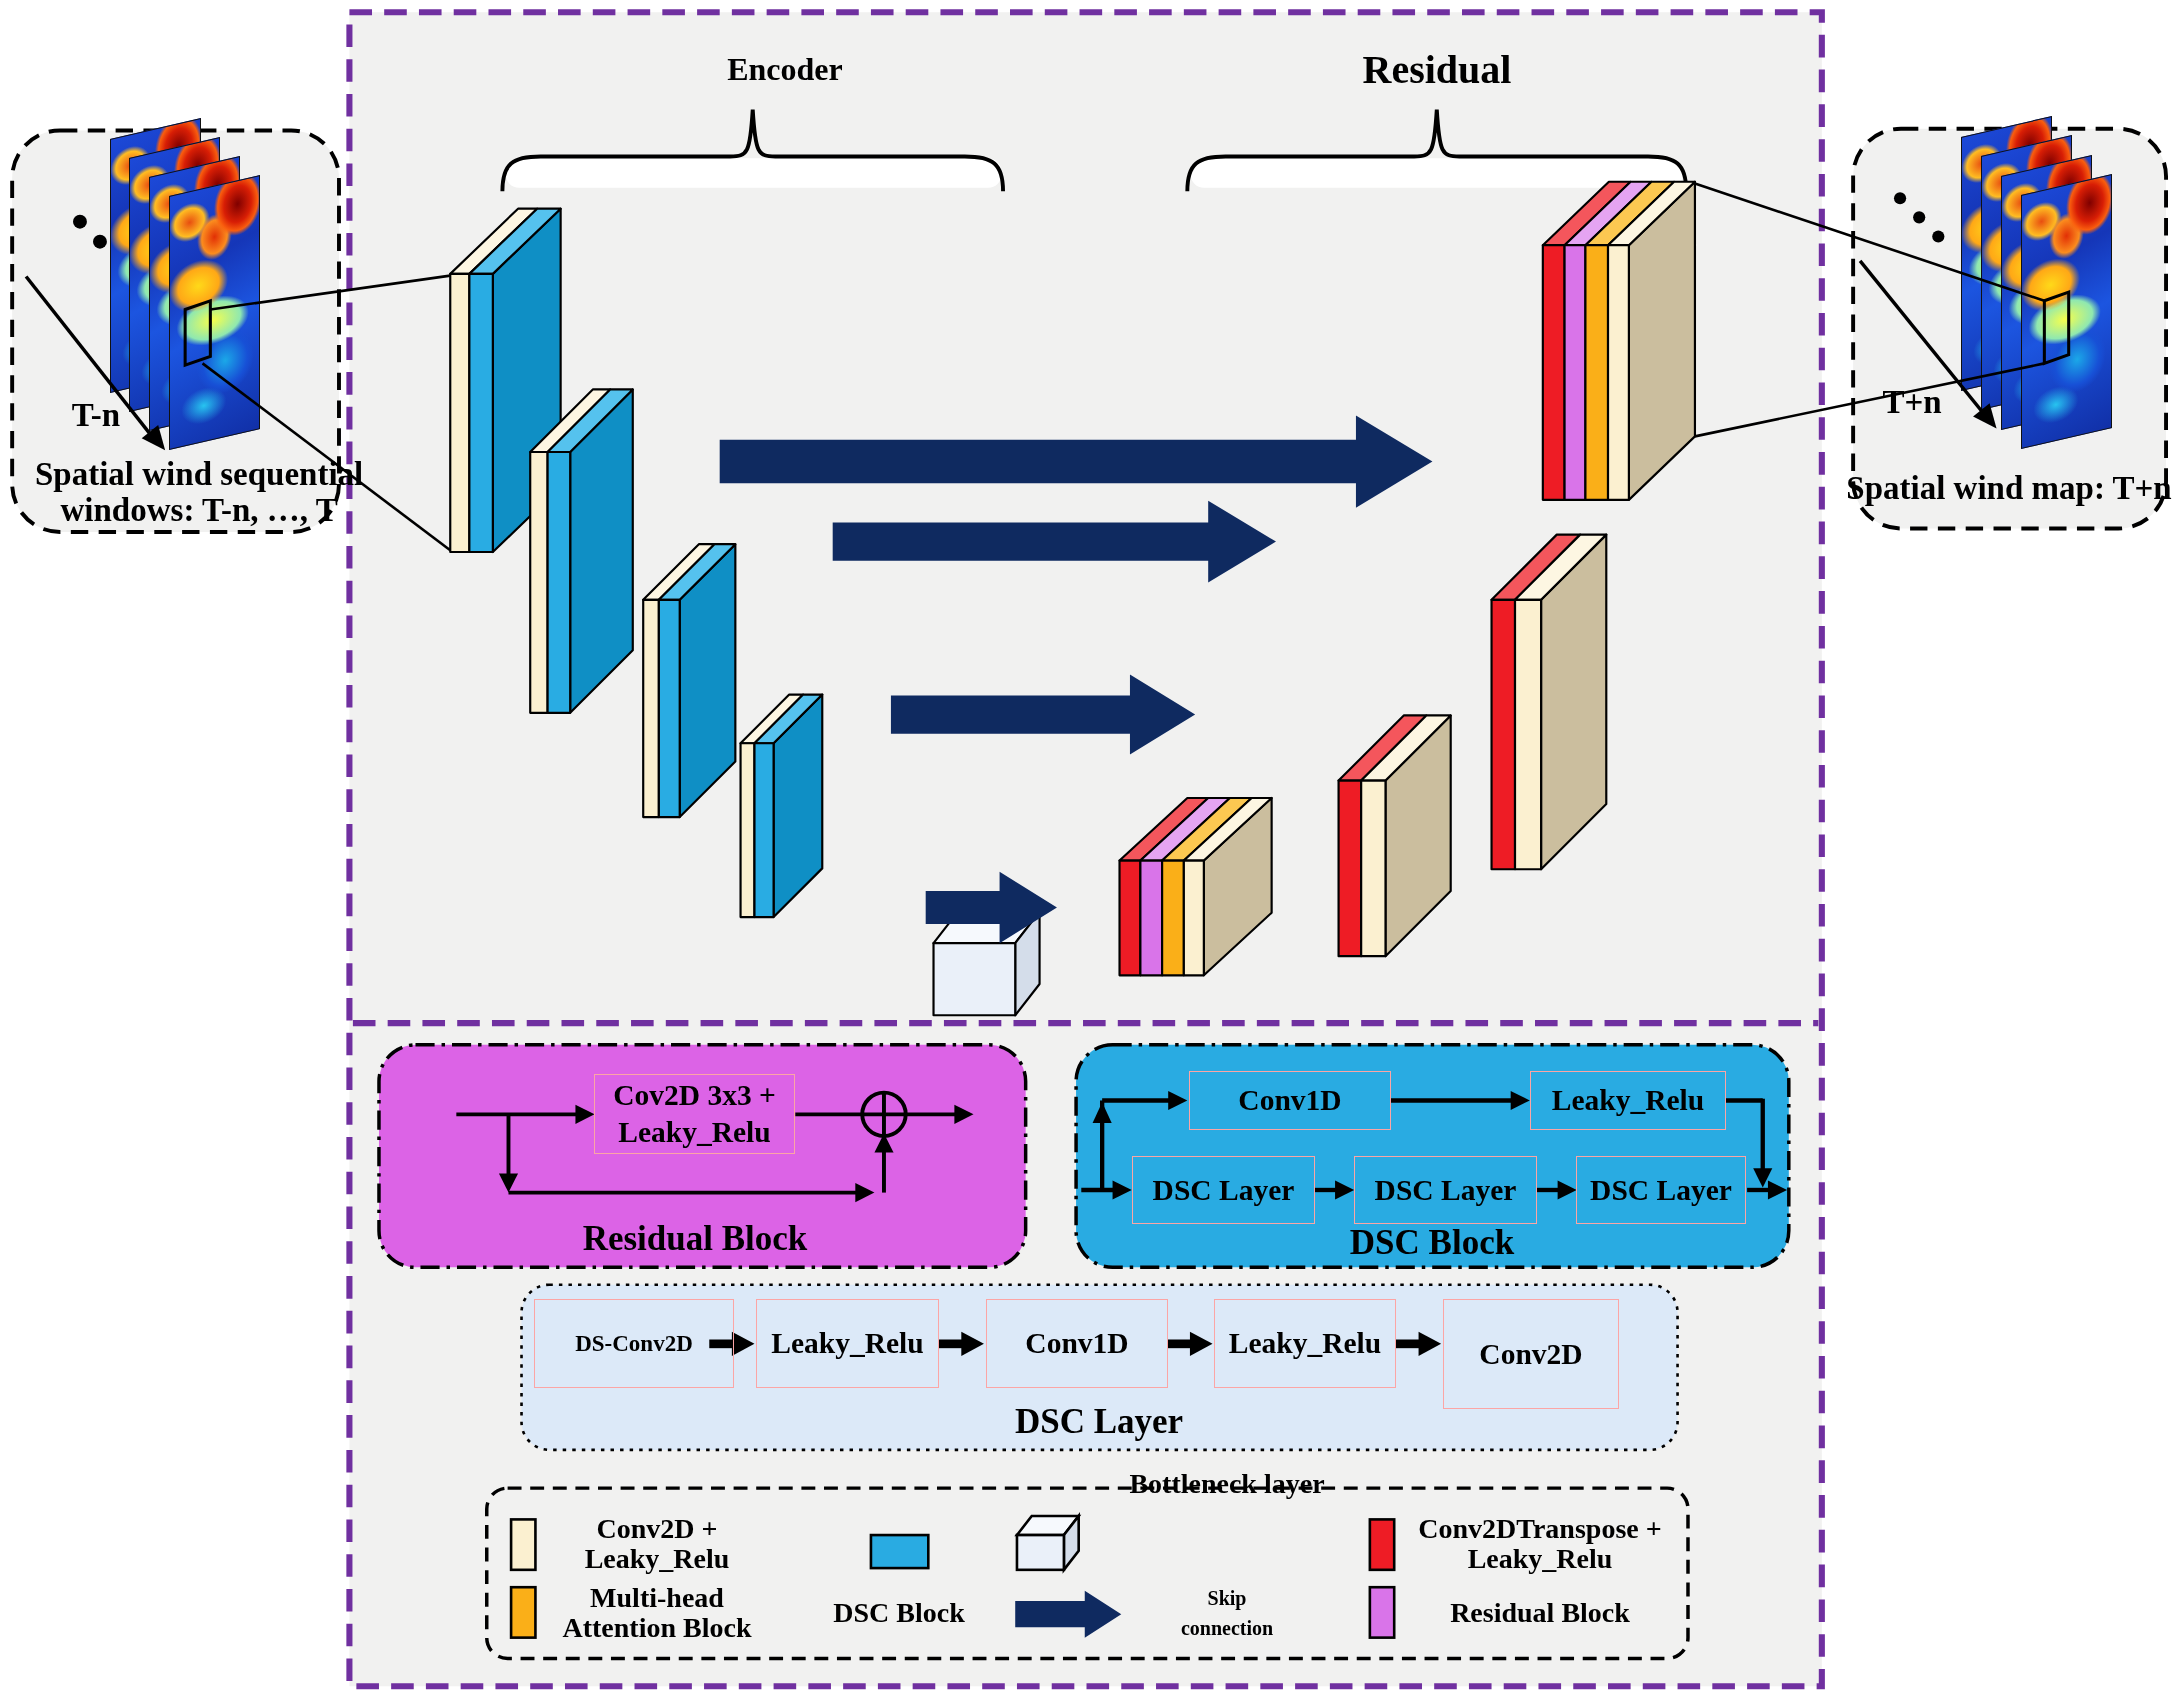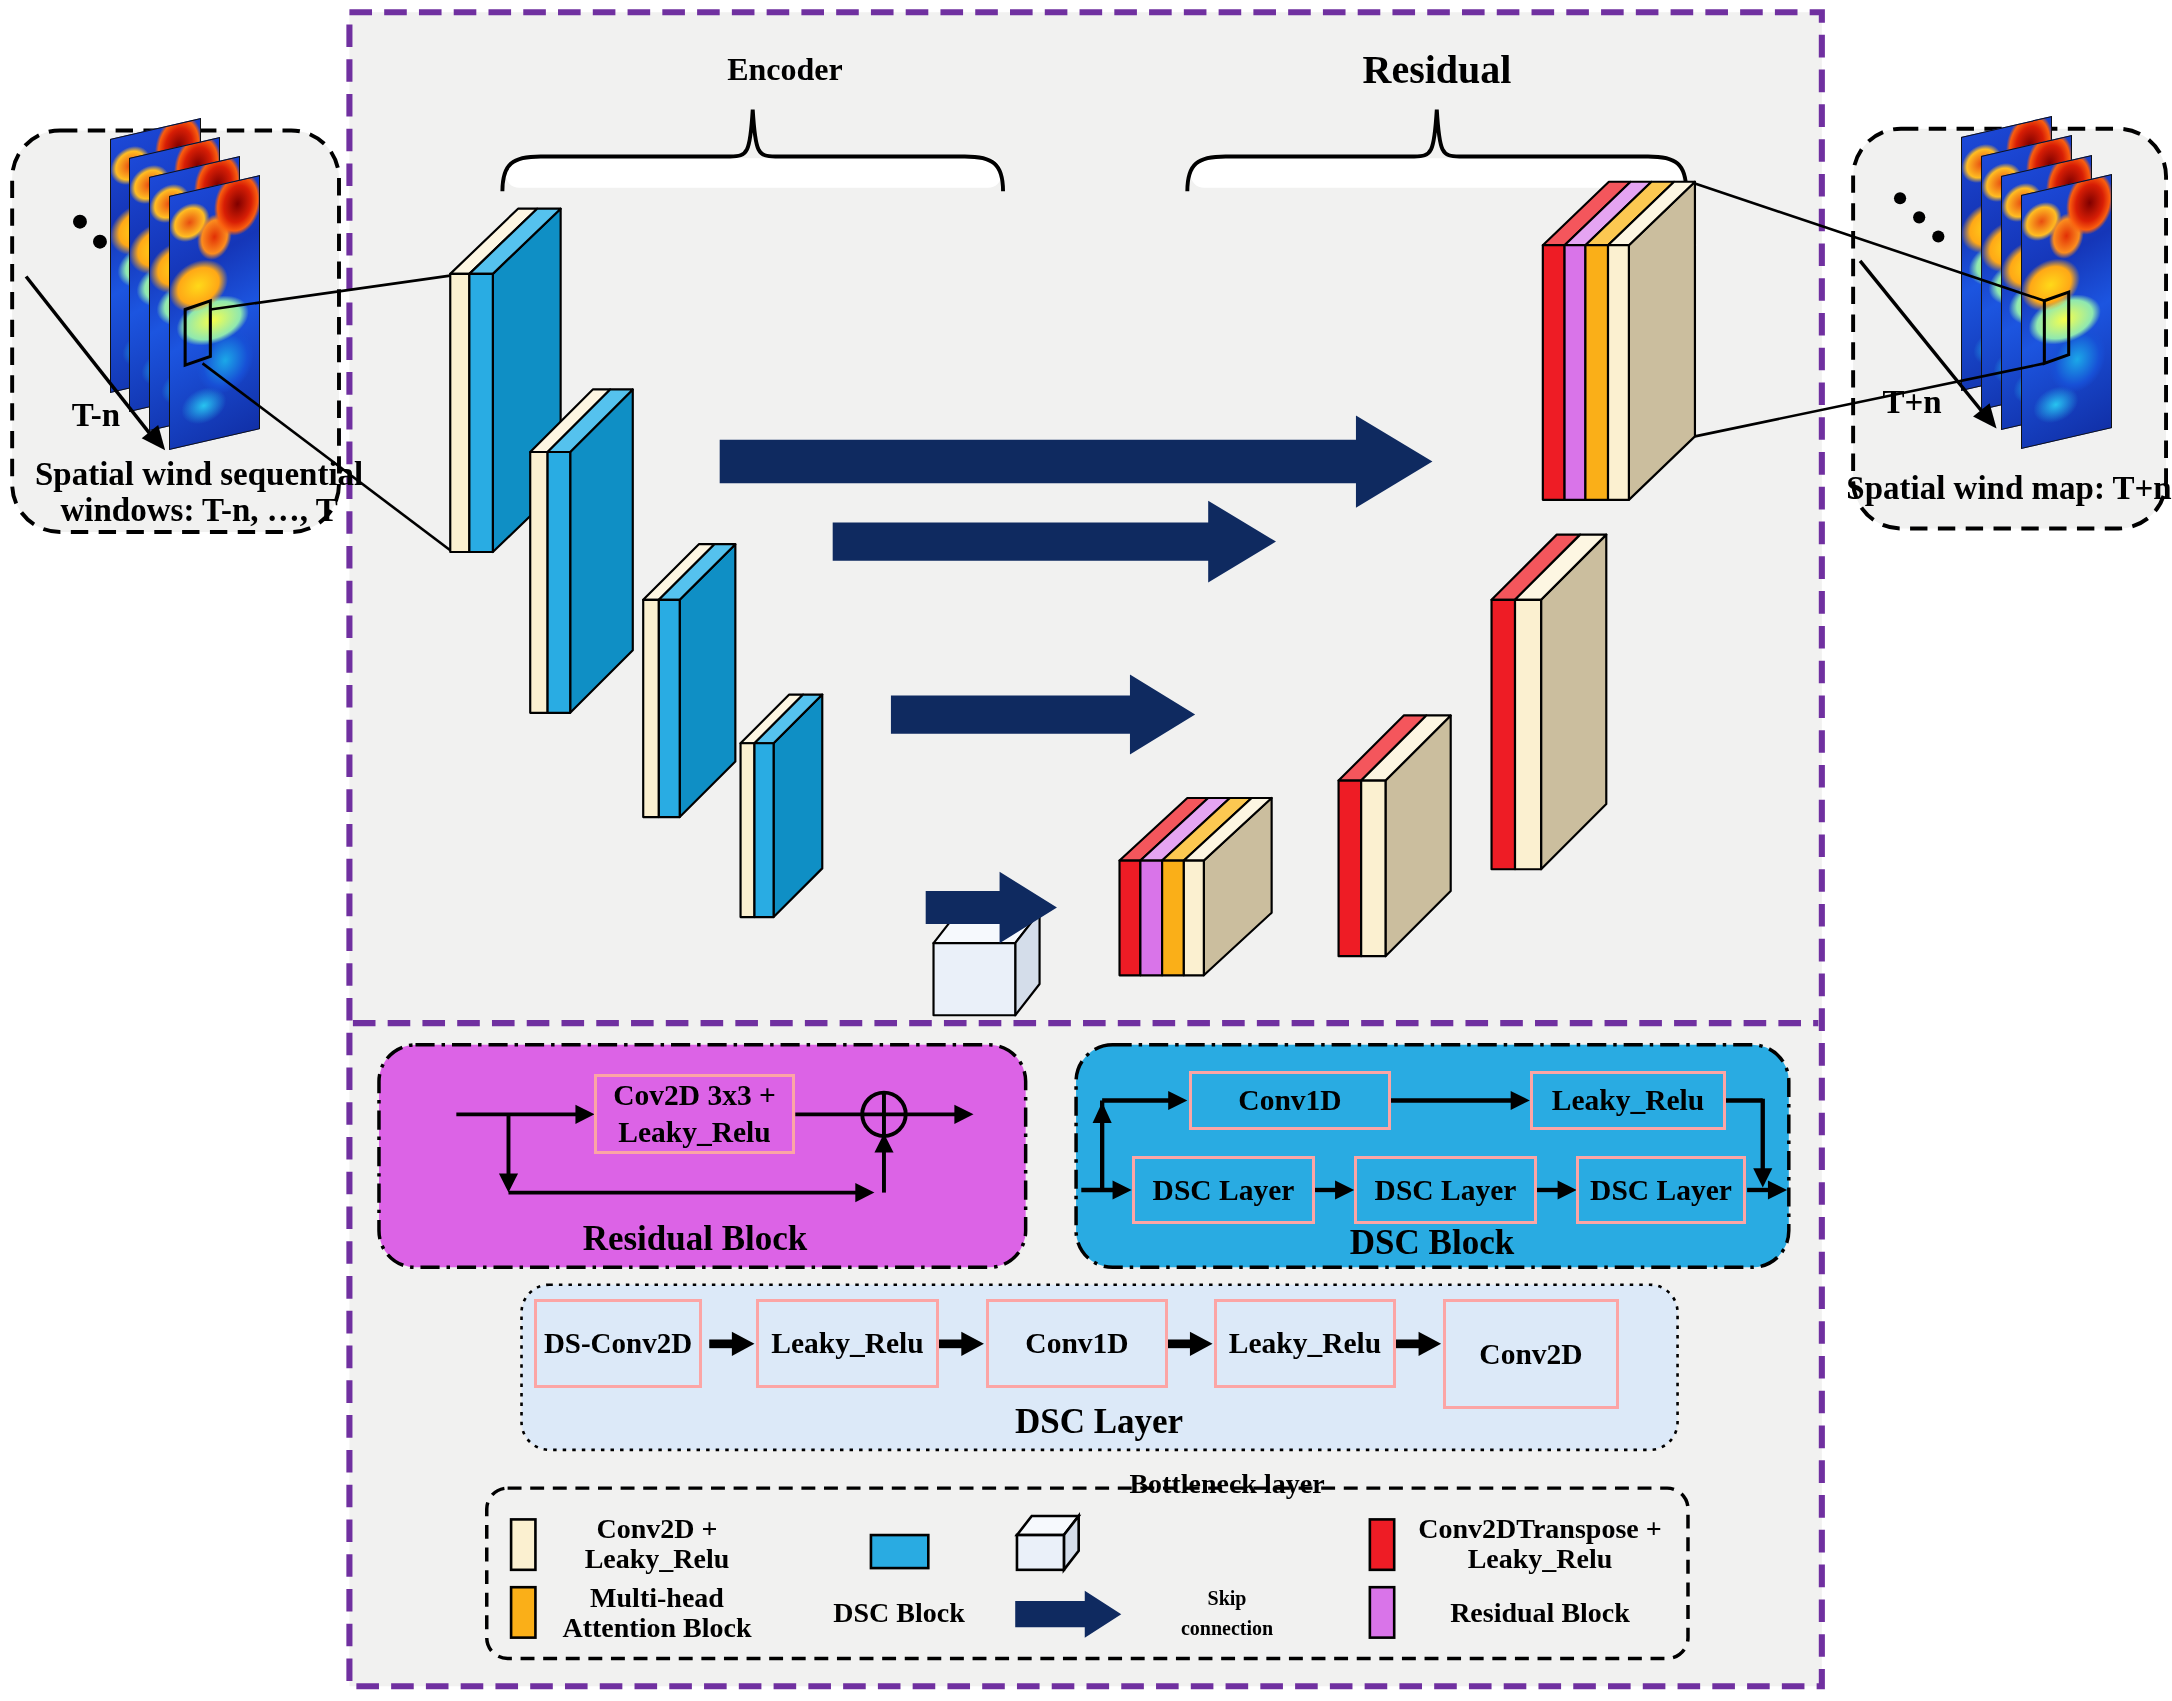--- a/index.html
+++ b/index.html
@@ -18,21 +18,21 @@
       radial-gradient(ellipse 34% 16% at 76% 9%, #7f0000 0%, #d81e05 45%, #f95d0e 66%, rgba(0,0,0,0) 78%),
       radial-gradient(ellipse 26% 12% at 50% 20%, #e23005 0%, #fb8c1e 55%, rgba(0,0,0,0) 75%),
       radial-gradient(ellipse 30% 10% at 22% 12%, #e84e10 0%, #ffbd22 55%, rgba(0,0,0,0) 75%),
       radial-gradient(ellipse 46% 14% at 32% 38%, #ffd919 0%, #ffa816 50%, rgba(0,0,0,0) 72%),
       radial-gradient(ellipse 52% 12% at 48% 53%, #f6ff4d 0%, #8fe8b0 60%, rgba(0,0,0,0) 78%),
       radial-gradient(ellipse 40% 16% at 62% 70%, #1ba8e8 0%, #1750d6 62%, rgba(0,0,0,0) 80%),
       radial-gradient(ellipse 36% 10% at 38% 86%, #27c4f0 0%, rgba(0,0,0,0) 70%),
       linear-gradient(160deg,#1c49d8 0%,#1536b8 30%,#1c55e0 55%,#1130a8 100%);
   }
   .fbox{
-    position:absolute;box-sizing:border-box;border:3px solid #fca5a5;
+    position:absolute;box-sizing:border-box;border:1px solid #fca5a5;
     display:flex;align-items:center;justify-content:center;flex-direction:column;
     font-weight:bold;text-align:center;background:transparent;
   }
 </style>
 </head>
 <body>
 
 <div id="stage">
 
   <svg width="2173" height="1702" viewBox="0 0 2500 1958" style="z-index:1;">
@@ -269,21 +269,21 @@
     </div>
     <div class="txt ctr" style="left:695px;top:1239px;font-size:35px;">Residual Block</div>
 
     <div class="fbox" style="left:1189px;top:1071px;width:202px;height:59px;font-size:29.5px;">Conv1D</div>
     <div class="fbox" style="left:1530px;top:1071px;width:196px;height:59px;font-size:29.5px;">Leaky_Relu</div>
     <div class="fbox" style="left:1132px;top:1156px;width:183px;height:68px;font-size:29.5px;">DSC Layer</div>
     <div class="fbox" style="left:1354px;top:1156px;width:183px;height:68px;font-size:29.5px;">DSC Layer</div>
     <div class="fbox" style="left:1576px;top:1156px;width:170px;height:68px;font-size:29.5px;">DSC Layer</div>
     <div class="txt ctr" style="left:1432px;top:1243px;font-size:35px;">DSC Block</div>
 
-    <div class="fbox" style="left:534px;top:1299px;width:168px;height:89px;font-size:29px;text-align:right;">DS-Conv2D</div>
+    <div class="fbox" style="left:534px;top:1299px;width:200px;height:89px;font-size:23px;text-align:right;">DS-Conv2D</div>
     <div class="fbox" style="left:756px;top:1299px;width:183px;height:89px;font-size:29.5px;">Leaky_Relu</div>
     <div class="fbox" style="left:986px;top:1299px;width:182px;height:89px;font-size:29.5px;">Conv1D</div>
     <div class="fbox" style="left:1214px;top:1299px;width:182px;height:89px;font-size:29.5px;">Leaky_Relu</div>
     <div class="fbox" style="left:1443px;top:1299px;width:176px;height:110px;font-size:29.5px;">Conv2D</div>
     <div class="txt ctr" style="left:1099px;top:1422px;font-size:35px;">DSC Layer</div>
 
     <div class="txt ctr" style="left:657px;top:1544px;font-size:28px;line-height:30px;">
       <span style="display:block;">Conv2D +</span>
       <span style="display:block;">Leaky_Relu</span>
     </div>

